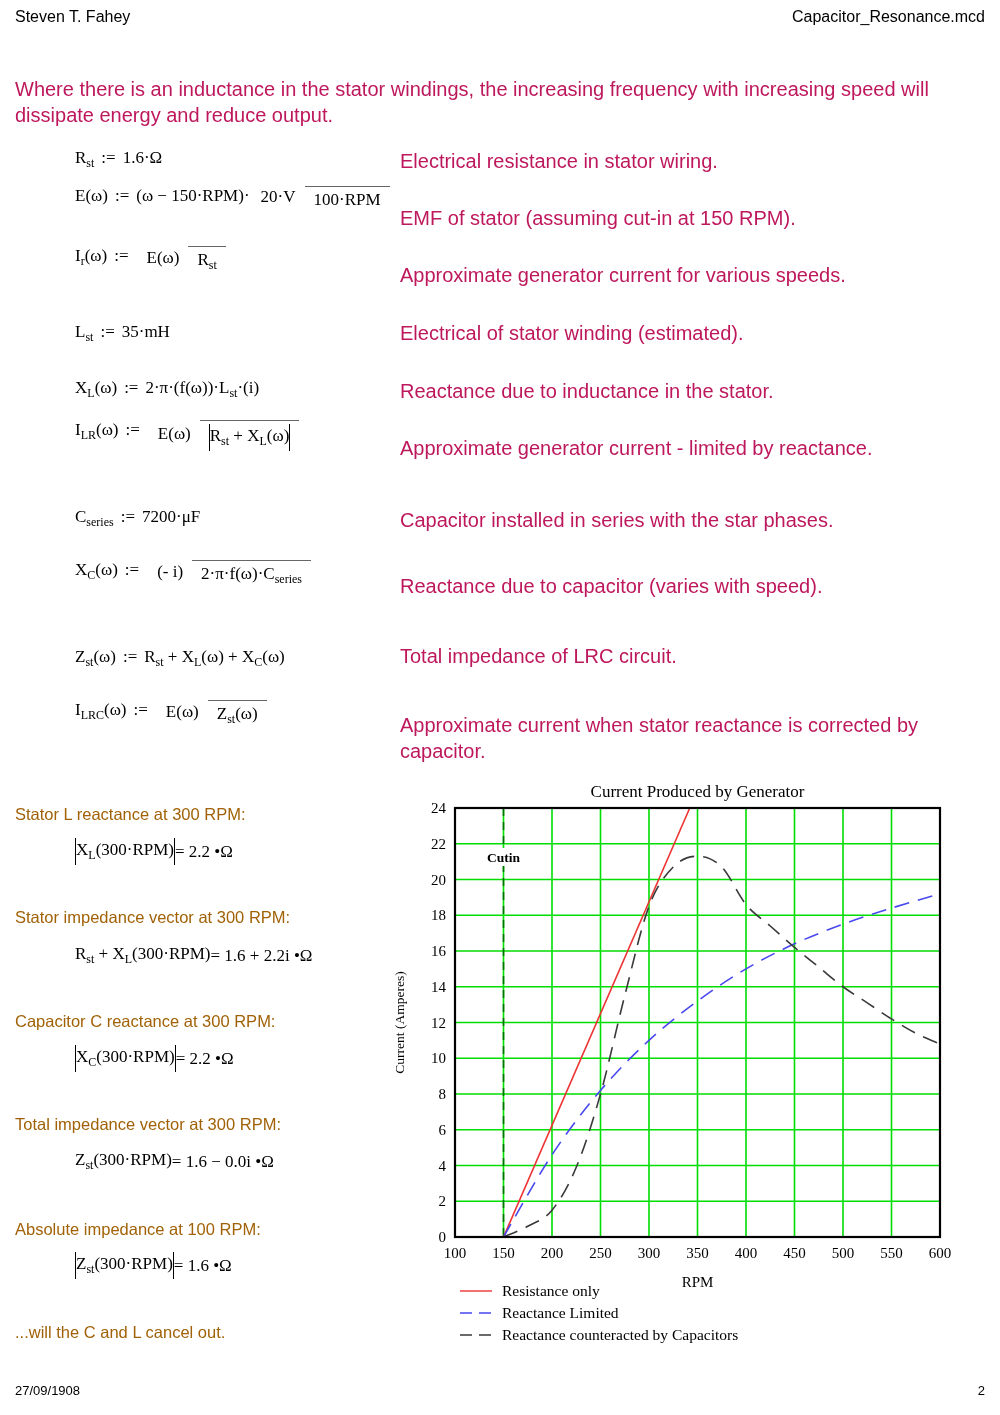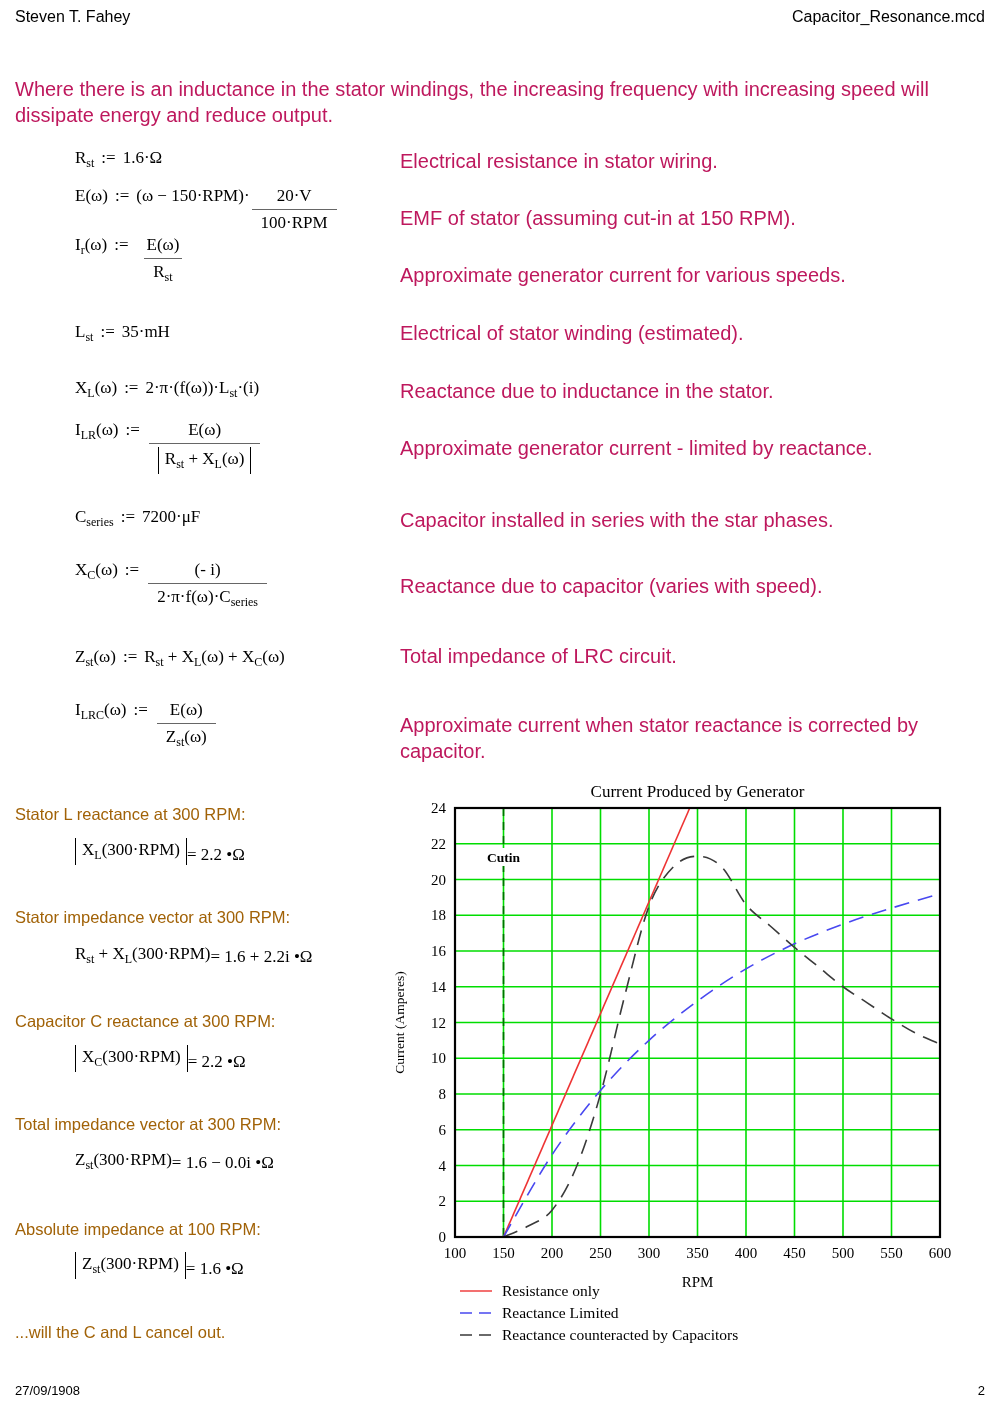--- a/index.html
+++ b/index.html
@@ -14,28 +14,28 @@
 
   
   .blue-text{color:#be185d;font-size:20px;line-height:26px;}
   .heading{color:#a16207;font-size:16.5px;}
 
   
   .eq{position:absolute;display:flex;align-items:flex-start;color:#000;
       font-family:"Liberation Serif",serif;font-size:17px;white-space:nowrap;}
   .eq sub,.math sub{font-size:12px;}
   .assign{margin:0 7px;}
-  .frac{display:inline-flex;flex-direction:column;align-items:center;vertical-align:middle;
+  .frac{display:inline-flex;flex-direction:row;align-items:center;vertical-align:middle;
         margin:0 2px;text-align:center;}
   .frac .num{padding:0 9px 3px;}
   .frac .den{border-top:1.3px solid #666;padding:3px 9px 0;}
   .absbar{display:inline-block;border-left:1.2px solid #000;border-right:1.2px solid #000;
-          padding:2px 6px;}
+          padding:2px 0;}
   .res-formula{position:absolute;color:#000;font-family:"Liberation Serif",serif;
-               font-size:17px;white-space:nowrap;display:flex;align-items:flex-end;}
+               font-size:17px;white-space:nowrap;display:flex;align-items:center;}
 
   svg text{font-family:"Liberation Serif",serif;fill:#000;}
 </style>
 </head>
 <body>
 
 <div class="abs-pos hdr" style="left:15px;top:8px">Steven T. Fahey</div>
 <div class="abs-pos hdr" style="right:15px;top:8px;text-align:left">Capacitor_Resonance.mcd</div>
 
 <div class="abs-pos blue-text" style="left:15px;top:76px;width:952px">Where there is an inductance in the stator windings, the increasing frequency with increasing speed will dissipate energy and reduce output.</div>
@@ -51,21 +51,21 @@
   <span class="math"><span>E(ω)</span></span>
     <span class="assign">:=</span>
     <span class="math"><span>(ω − 150·RPM)·</span></span>
     <span class="frac">
       <span class="num math"><span>20·V</span></span>
       <span class="den math"><span>100·RPM</span></span>
     </span>
 </div>
 <div class="abs-pos blue-text" style="left:400px;top:205px">EMF of stator (assuming cut-in at 150 RPM).</div>
 
-<div class="eq" style="left:75px;top:235px">
+<div class="eq" style="left:75px;top:246px">
   <span class="math"><span>I</span><sub>r</sub><span>(ω)</span></span>
     <span class="assign">:=</span>
     <span class="frac">
       <span class="num math"><span>E(ω)</span></span>
       <span class="den math"><span>R</span><sub>st</sub></span>
     </span>
 </div>
 <div class="abs-pos blue-text" style="left:400px;top:262px">Approximate generator current for various speeds.</div>
 
 <div class="eq" style="left:75px;top:322px">

